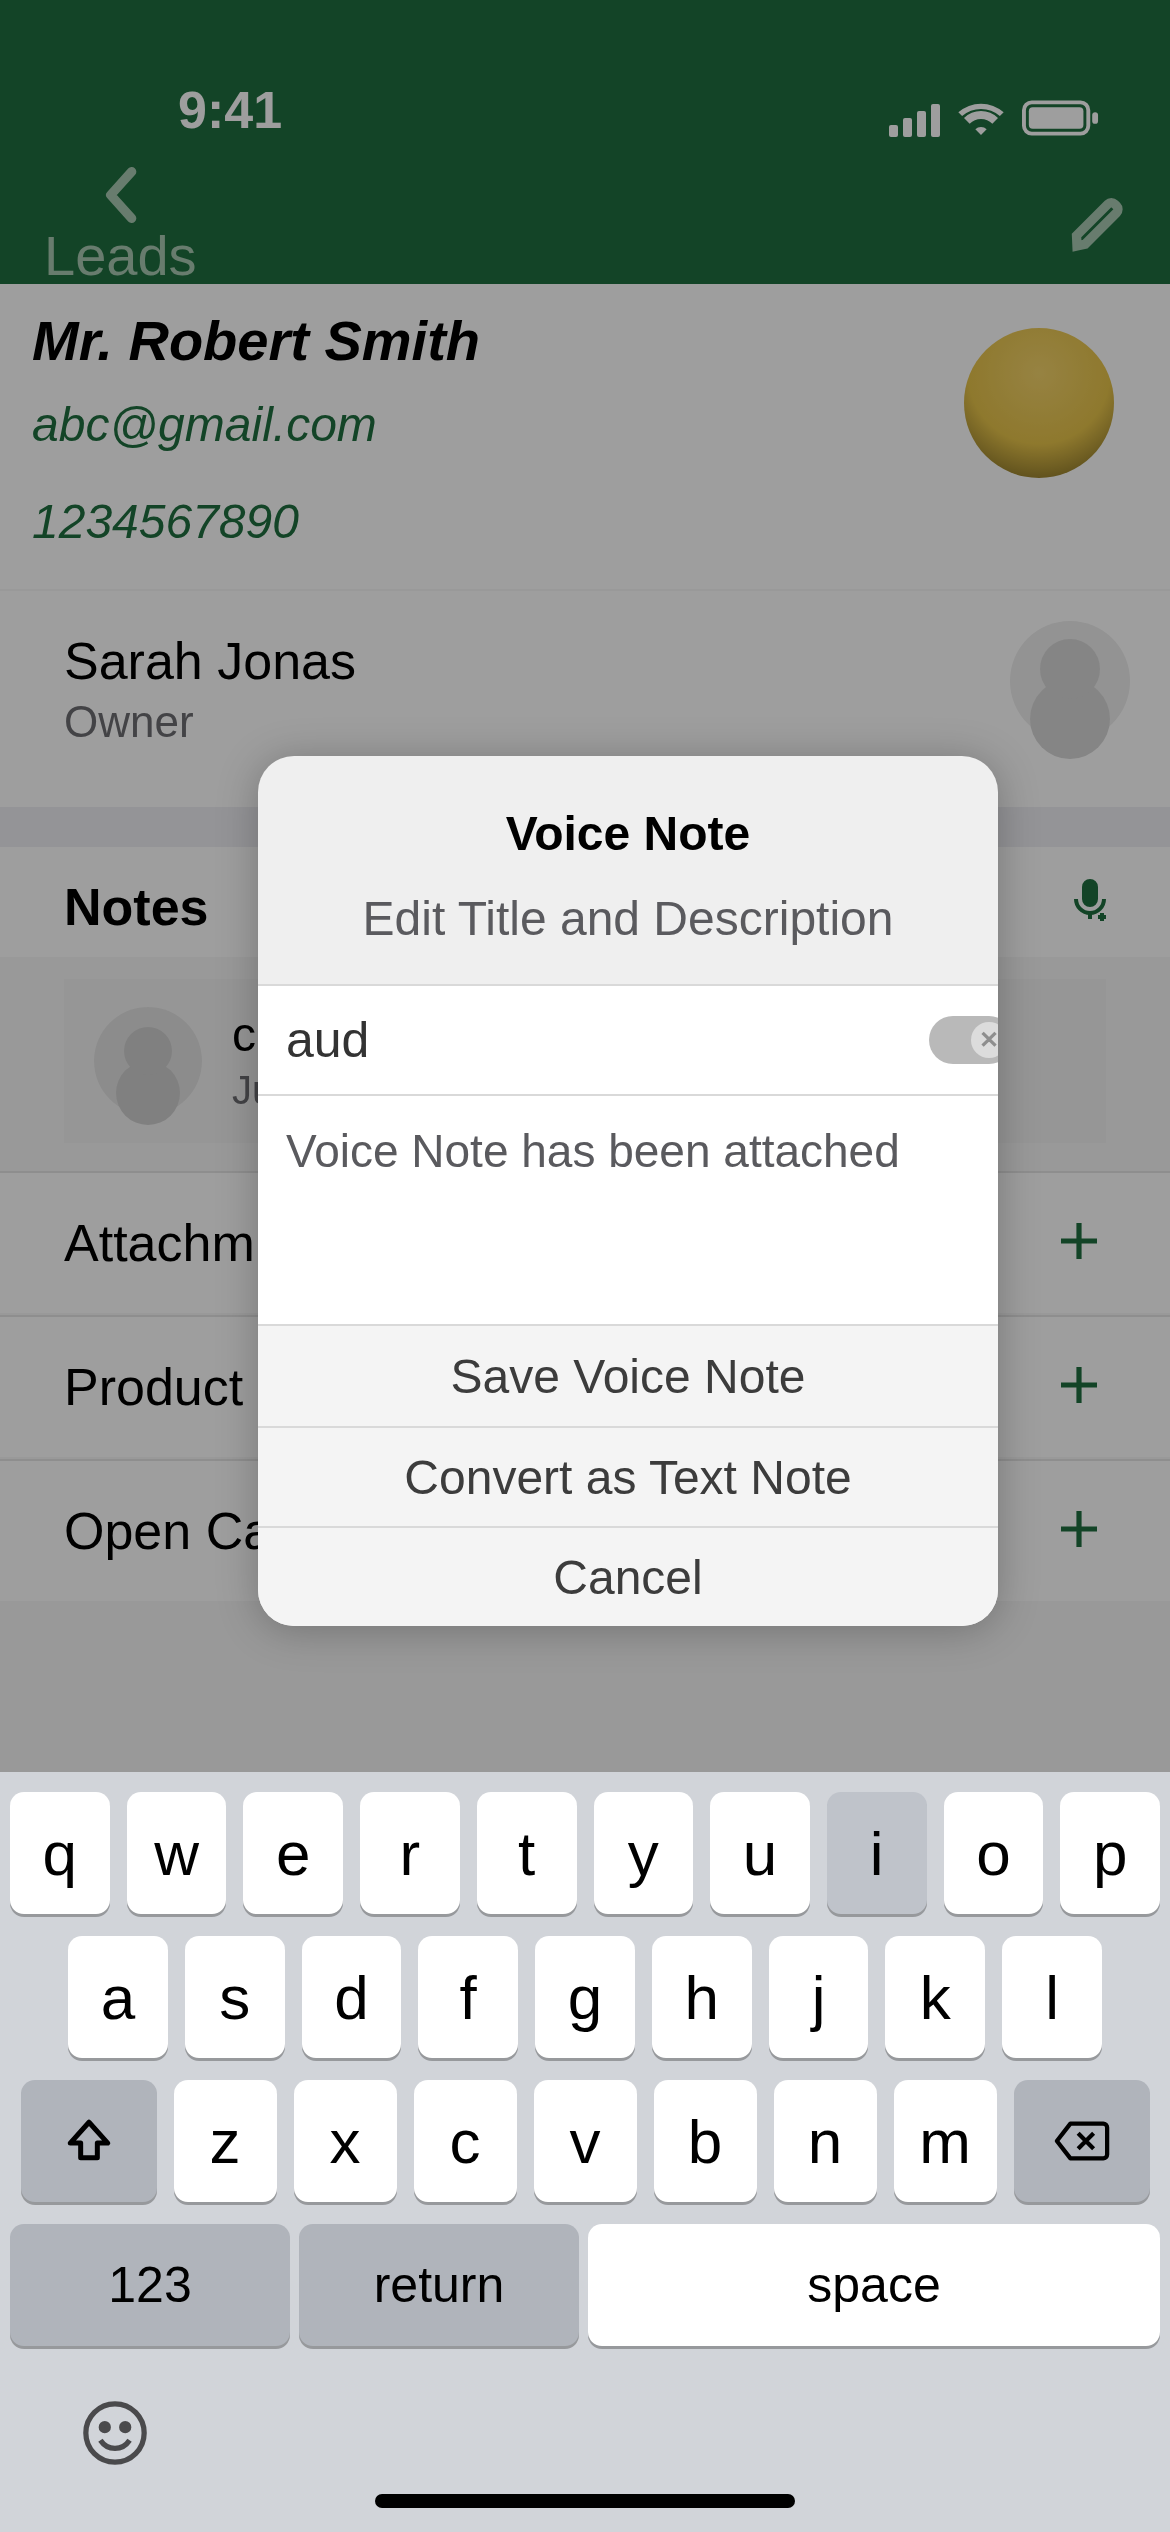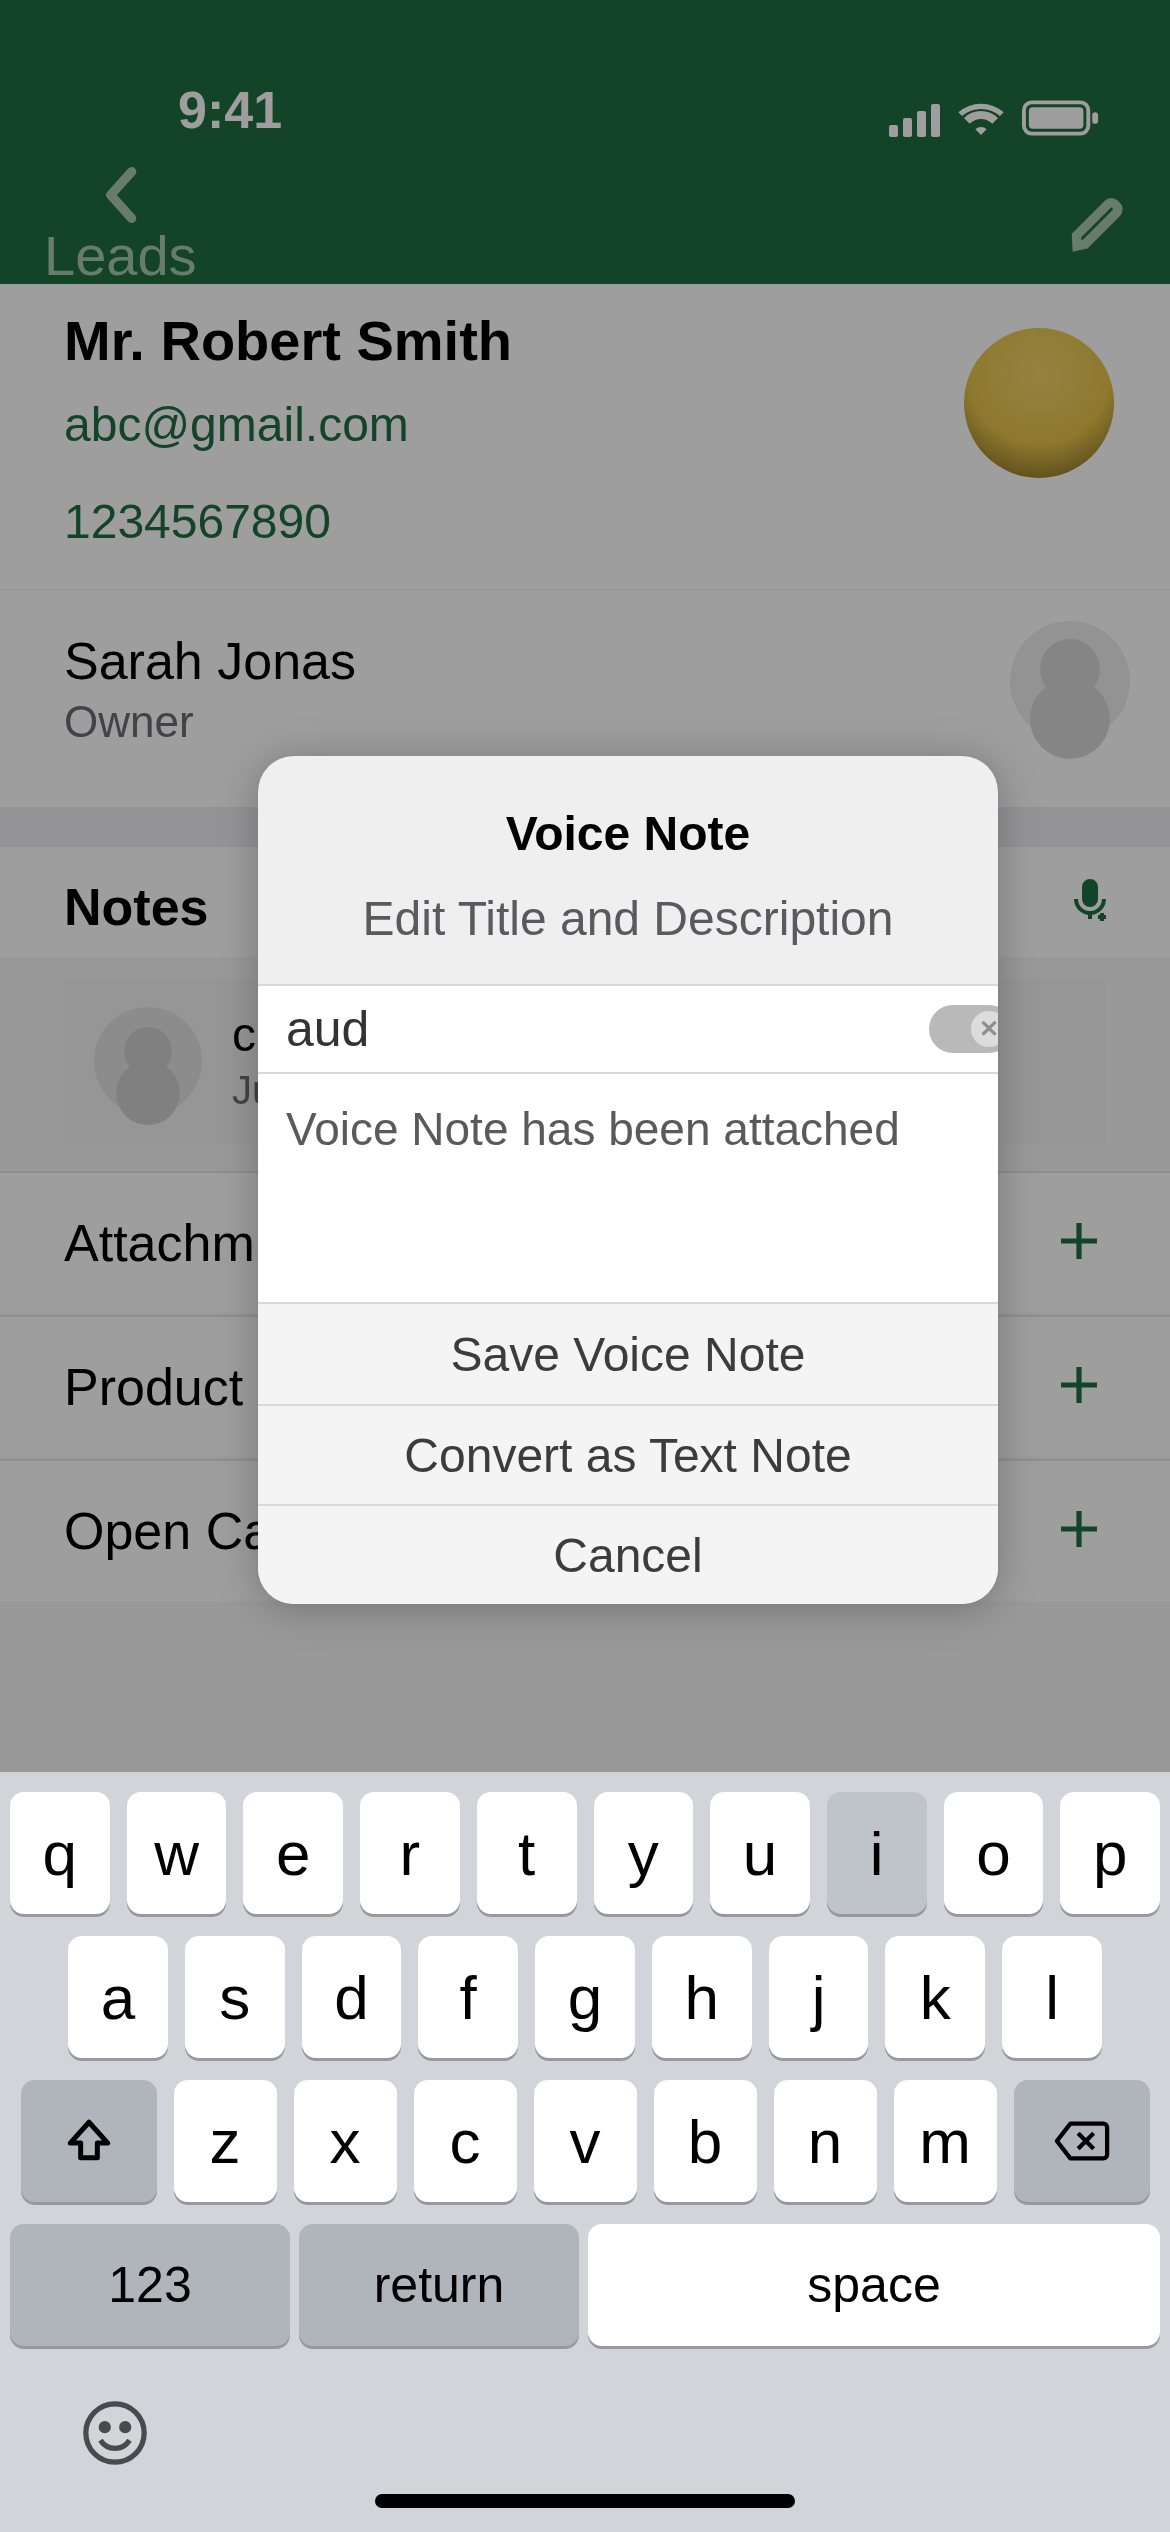--- a/index.html
+++ b/index.html
@@ -12,21 +12,21 @@
   .statusbar .icons { display:flex; gap:18px; align-items:center; }
 
   .navbar { position:absolute; top:170px; left:0; right:0; height:114px; background:#1f6f3f; display:flex; align-items:center; padding:0 44px; }
   .navbar .back { display:flex; align-items:center; color:#a8c8b2; font-size:56px;flex-direction:column; }
   .navbar .back svg { stroke:#a8c8b2; }
   .navbar .spacer { flex:1; }
   .navbar .edit svg { stroke:#a8c8b2; fill:none; stroke-width:4; }
 
   
   .content { position:absolute; top:284px; left:0; right:0; bottom:0; background:#f7f7f7; }
-  .lead-header { background:#fff; padding:24px 64px 40px 64px; position:relative; }
+  .lead-header { background:#fff; padding:24px 64px 40px 32px; position:relative;font-style:italic; }
   .lead-name { font-size:56px; font-weight:600; color:#000; }
   .lead-email { font-size:48px; color:#1f6f3f; margin-top:24px; }
   .lead-phone { font-size:48px; color:#1f6f3f; margin-top:42px; }
   .avatar1 { position:absolute; right:56px; top:44px; width:150px; height:150px; border-radius:75px; background: radial-gradient(circle at 50% 30%, #f3d36b 0%, #e6c34a 55%, #6a5a1e 100%); }
 
   .owner-block { background:#fff; padding:40px 64px 60px 64px; position:relative; margin-top:2px; }
   .owner-name { font-size:52px; color:#000; }
   .owner-role { font-size:44px; color:#6d6d72; margin-top:6px; }
   .avatar-placeholder { position:absolute; right:40px; top:30px; width:120px; height:120px; border-radius:60px; background:#ededed; display:flex; align-items:center; justify-content:center; }
   .avatar-placeholder::after { content:""; width:60px; height:60px; border-radius:30px; background:#d7d7d7; box-shadow: 0 50px 0 10px #d7d7d7; transform:translateY(-12px); }
@@ -49,21 +49,21 @@
   .plus-icon { color:#1f6f3f; }
 
   
   .dim { position:absolute; inset:0; background:rgba(0,0,0,0.38); }
 
   
   .modal { position:absolute; left:258px; width:740px; top:756px; background:#efefef; border-radius:36px; overflow:hidden; box-shadow:0 4px 40px rgba(0,0,0,0.25); }
   .modal-header { text-align:center; padding:50px 30px 38px 30px; }
   .modal-title { font-size:48px; font-weight:600; color:#000; }
   .modal-sub { font-size:48px; color:#5a5a5e; margin-top:30px; }
-  .modal-input-wrap { background:#fff; border-top:2px solid #d9d9d9; border-bottom:2px solid #d9d9d9; display:flex; align-items:center; padding:4px 28px; height:90px; }
+  .modal-input-wrap { background:#fff; border-top:2px solid #d9d9d9; border-bottom:2px solid #d9d9d9; display:flex; align-items:center; padding:4px 28px; height:112px; }
   .modal-input-wrap input { flex:1; border:none; outline:none; font-size:50px; color:#333; background:transparent; height:100%; caret-color:#2d6fd8; }
   .clear-toggle { width:84px; height:48px; border-radius:24px; background:#b9b9b9; position:relative; flex:0 0 auto; }
   .clear-toggle::after { content:"✕"; position:absolute; right:6px; top:50%; transform:translateY(-50%); width:36px; height:36px; border-radius:18px; background:#dcdcdc; color:#8e8e8e; font-size:24px; display:flex; align-items:center; justify-content:center; font-weight:700; }
   .modal-desc { background:#fff; padding:28px 28px; font-size:46px; color:#5a5a5e; height:230px; border-bottom:2px solid #d9d9d9; }
   .modal-btn { height:100px; display:flex; align-items:center; justify-content:center; font-size:48px; color:#3c3c3c; background:#f4f4f4; border-top:2px solid #d9d9d9; }
   .modal-btn:first-of-type { border-top:none; }
 
   
   .keyboard { position:absolute; left:0; right:0; bottom:0; height:760px; background:#d1d4d9; padding-top:20px; }
   .krow { display:flex; justify-content:center; gap:17px; margin-bottom:22px; padding:0 10px; }

